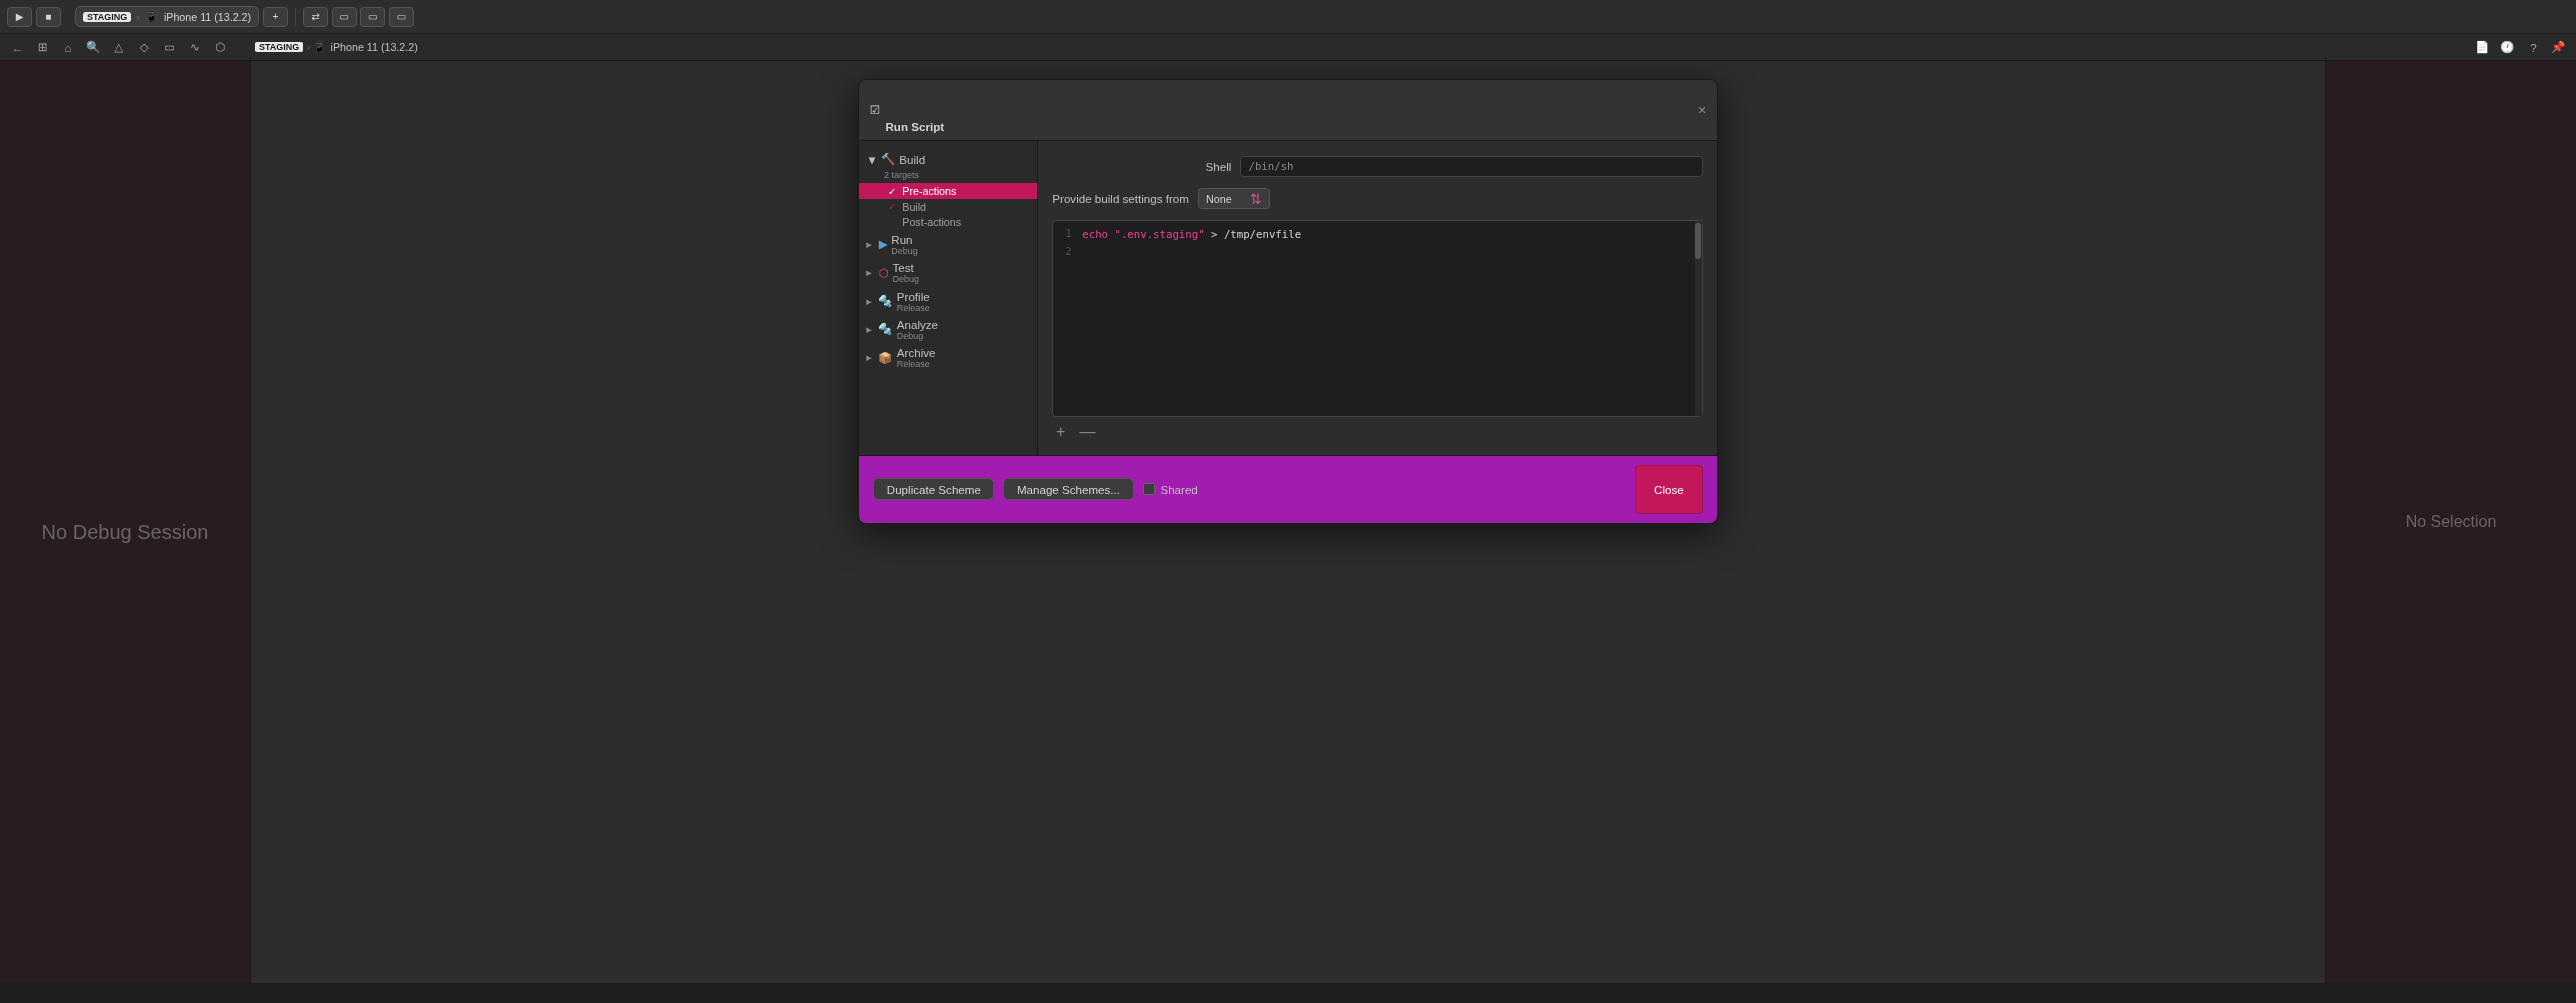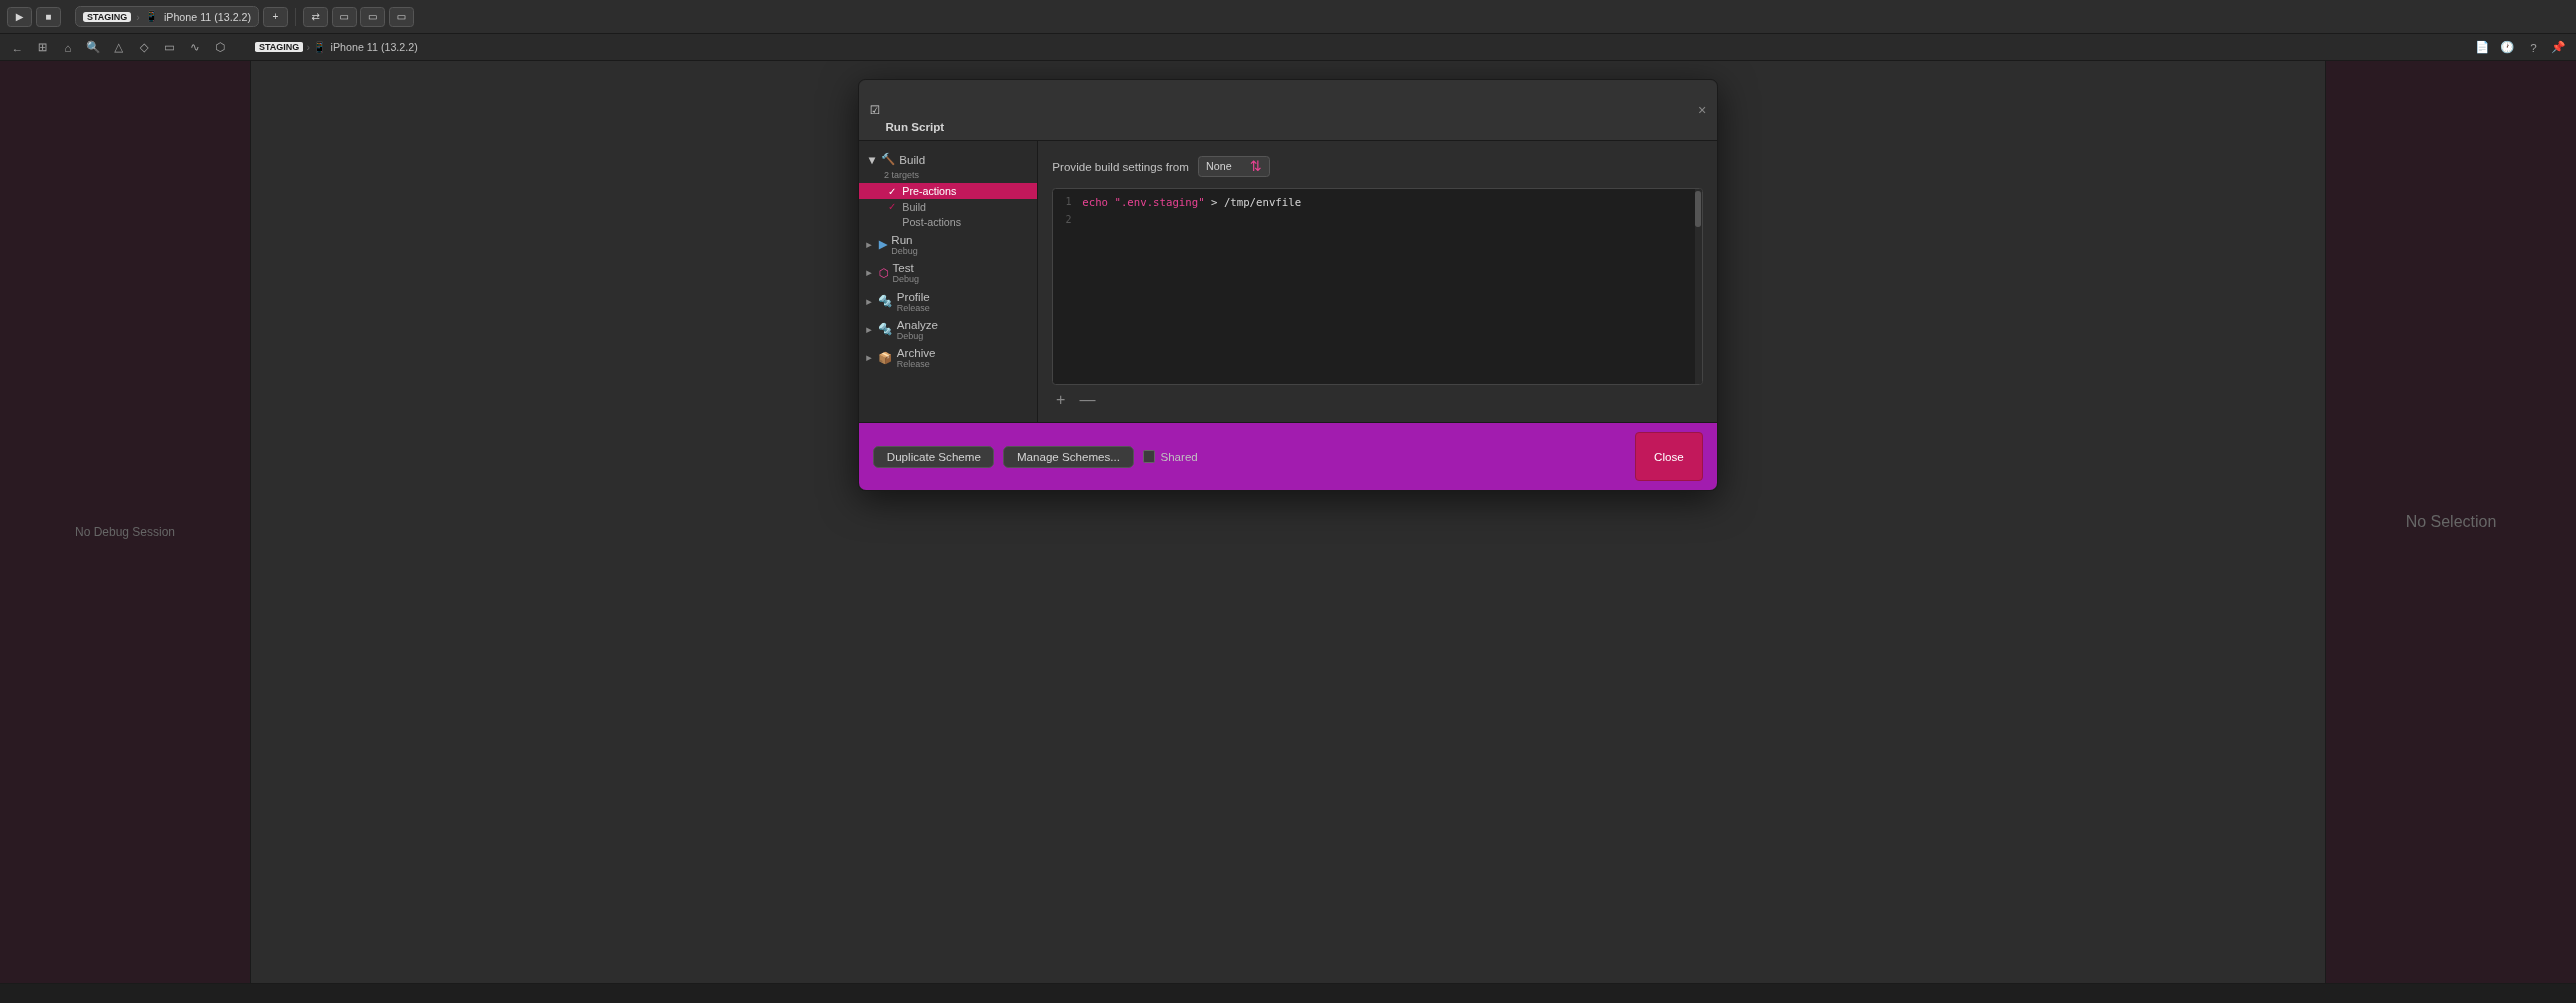--- a/index.html
+++ b/index.html
@@ -115,21 +115,21 @@
     .left-panel {
       flex: 0 0 251px;
       background: #2a1a22;
       display: flex;
       align-items: center;
       justify-content: center;
       border-right: 0.9px solid #1a1a1a;
     }
     .no-session-text {
       color: #666;
-      font-size: 12px;
+      font-size: 20px;
       margin-top: 20px;
     }
 
     
     .center-area {
       flex: 1;
       display: flex;
       flex-direction: column;
       background: #2d2d2d;
     }
@@ -602,20 +602,24 @@
               <div>
                 <div>Archive</div>
                 <div style="font-size:9px;color:#888;">Release</div>
               </div>
             </div>
 
           </div>
 
           <div class="scheme-content">
 
+            <div class="content-row">
+              <div class="content-label">Shell</div>
+              <input class="shell-input" type="text" value="/bin/sh" readonly="" style="background: rgb(30, 30, 30); border: 0.9px solid rgb(68, 68, 68); border-radius: 3.6px; color: rgb(136, 136, 136); padding: 3.6px 7.2px; font-size: 10.7px; font-family: monospace; height: 21.5px; flex: 1 1 0%; outline: none;">
+            </div>
 
             <div class="build-settings-row">
               <div class="build-settings-label">Provide build settings from</div>
               <div class="dropdown-select">
                 <span>None</span>
                 <span class="dropdown-arrow">⇅</span>
               </div>
             </div>
 
             <div class="code-editor">

